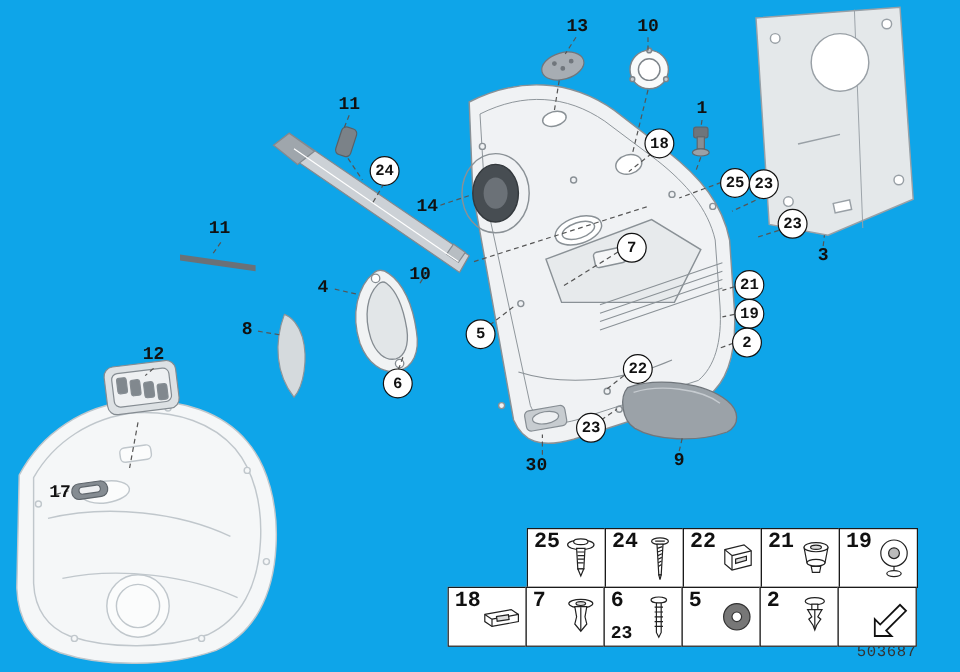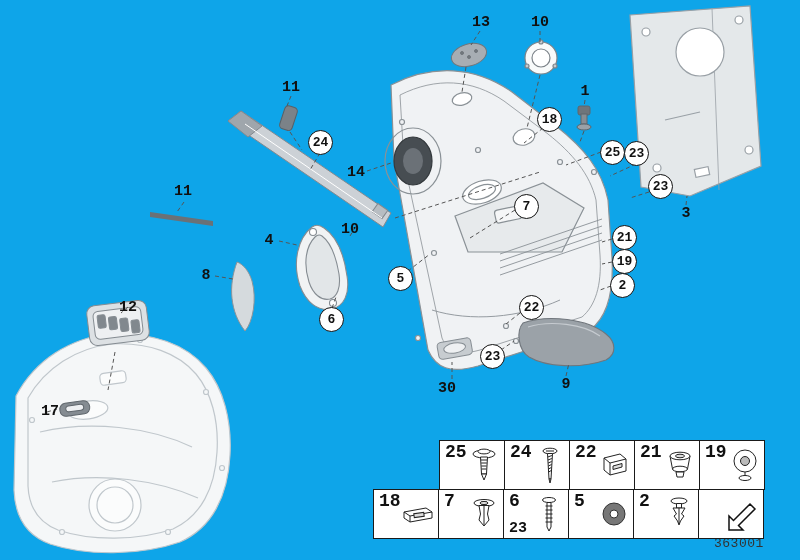--- a/index.html
+++ b/index.html
@@ -191,21 +191,21 @@
   <div class="plain-label" style="left:481px;top:22px">13</div>
   <div class="plain-label" style="left:540px;top:22px">10</div>
   <div class="plain-label" style="left:291px;top:87px">11</div>
   <div class="plain-label" style="left:585px;top:91px">1</div>
   <div class="plain-label" style="left:686px;top:213px">3</div>
   <div class="plain-label" style="left:356px;top:172px">14</div>
   <div class="plain-label" style="left:183px;top:191px">11</div>
   <div class="plain-label" style="left:269px;top:240px">4</div>
   <div class="plain-label" style="left:350px;top:229px">10</div>
   <div class="plain-label" style="left:206px;top:275px">8</div>
-  <div class="plain-label" style="left:128px;top:307px">12</div>
+  <div class="plain-label" style="left:128px;top:296px">12</div>
   <div class="plain-label" style="left:50px;top:411px">17</div>
   <div class="plain-label" style="left:447px;top:388px">30</div>
   <div class="plain-label" style="left:566px;top:384px">9</div>
 
   <div class="balloon" style="left:320px;top:142px">24</div>
   <div class="balloon" style="left:549px;top:119px">18</div>
   <div class="balloon" style="left:612px;top:152px">25</div>
   <div class="balloon" style="left:636px;top:153px">23</div>
   <div class="balloon" style="left:660px;top:186px">23</div>
   <div class="balloon" style="left:526px;top:206px">7</div>
@@ -310,15 +310,15 @@
         <path d="M18,14 L18,30" fill="none"></path>
       </svg>
     </div>
     <div class="legend-cell">
       <svg width="40" height="44" viewBox="0 0 40 44">
         <path d="M7,36 L21,36 L16.5,31.5 L33,15 L28,10 L11.5,26.5 L7,22 Z" fill="#fff" stroke="#111" stroke-width="1.5"></path>
       </svg>
     </div>
   </div>
 
-  <div class="part-number">363001</div>
+  <div class="part-number">503687</div>
 
 </div>
 
 </body></html>

